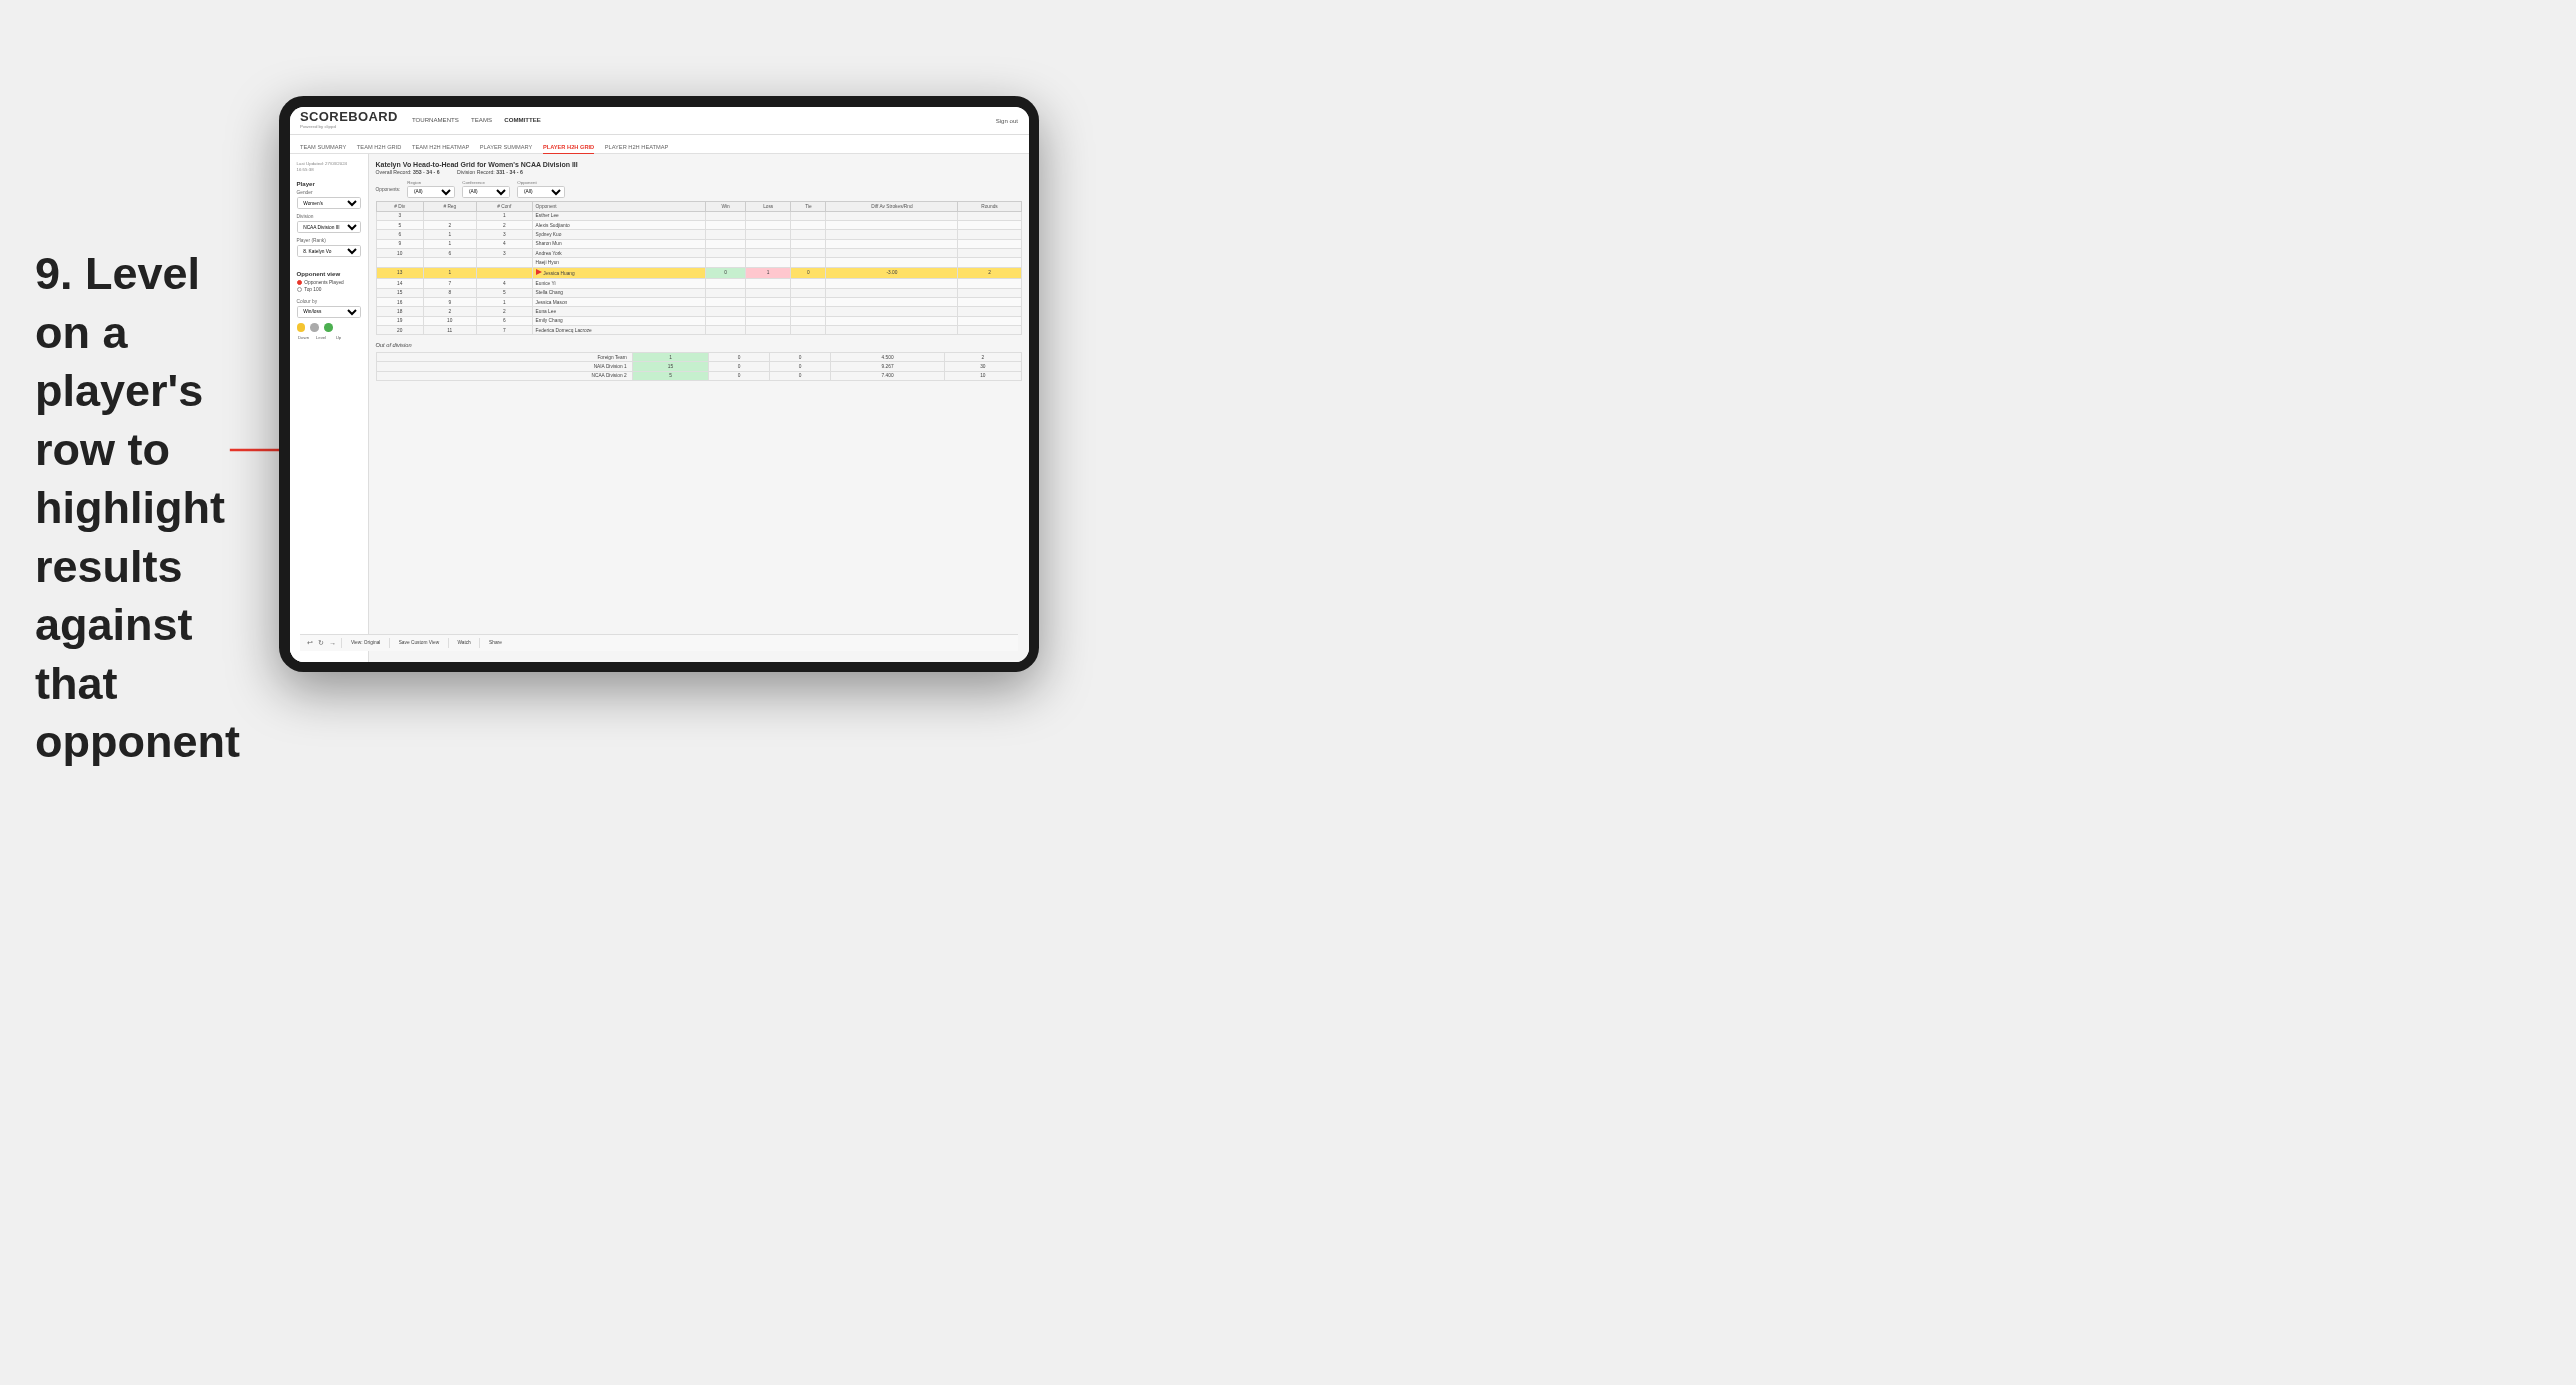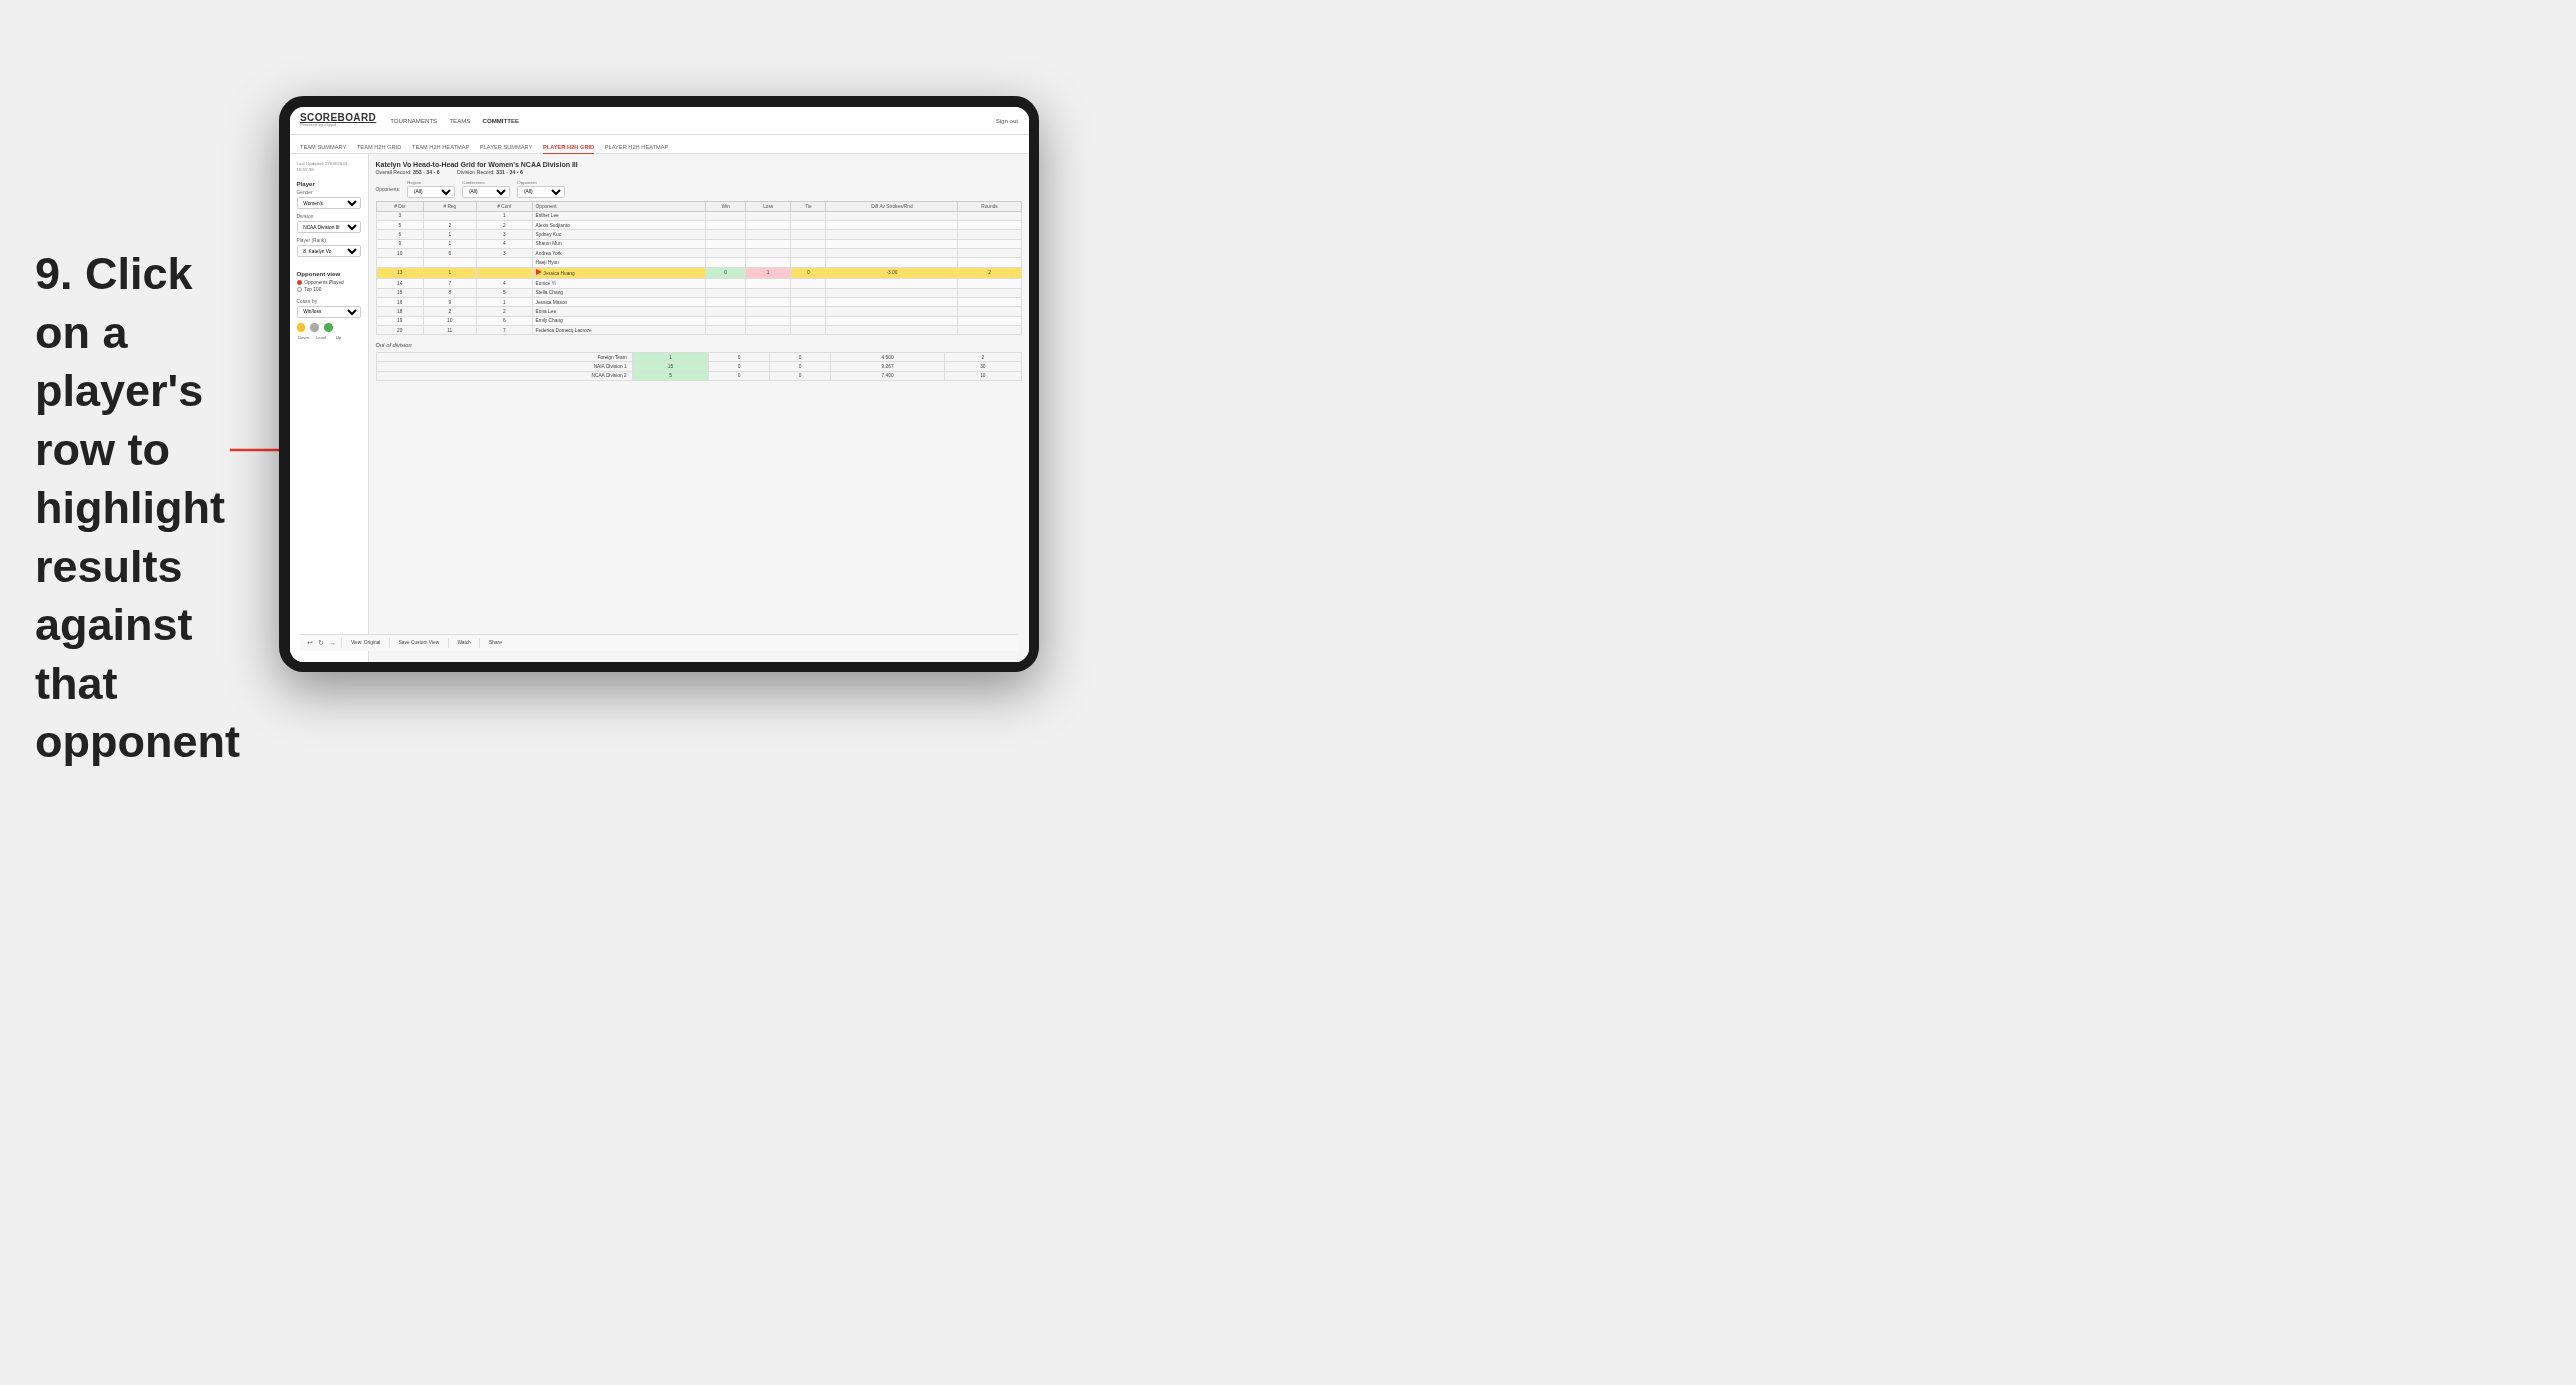--- a/index.html
+++ b/index.html
@@ -52,25 +52,24 @@
       gap: 14px;
     }
 
     .logo {
       display: flex;
       flex-direction: column;
       line-height: 1.1;
     }
 
     .logo-title {
-      font-size: 10px;
+      font-size: 13px;
       font-weight: 900;
       color: #333;
       letter-spacing: 0.4px;
-      text-decoration: underline;
     }
 
     .logo-sub {
       font-size: 4.4px;
       color: #888;
     }
 
     .nav-links {
       display: flex;
       gap: 12.2px;
@@ -431,21 +430,21 @@
       top: 441px;
       width: 87px;
       height: 35px;
     }
   </style>
 </head>
 <body>
 
 <div class="annotation">
   <span>9.</span>
-  <span>Click on a player's row to highlight results against that opponent</span>
+  <span>Level on a player's row to highlight results against that opponent</span>
 </div>
 
 <svg class="arrow-overlay" viewBox="0 0 120 45" style="position:absolute;left:225px;top:431px;width:105px;height:39px;">
   <line x1="5" y1="22" x2="100" y2="22" stroke="#e8362a" stroke-width="3"></line>
   <polygon points="100,12 120,22 100,32" fill="#e8362a"></polygon>
 </svg>
 
 <div class="tablet-frame">
   <div class="tablet-screen">
 

